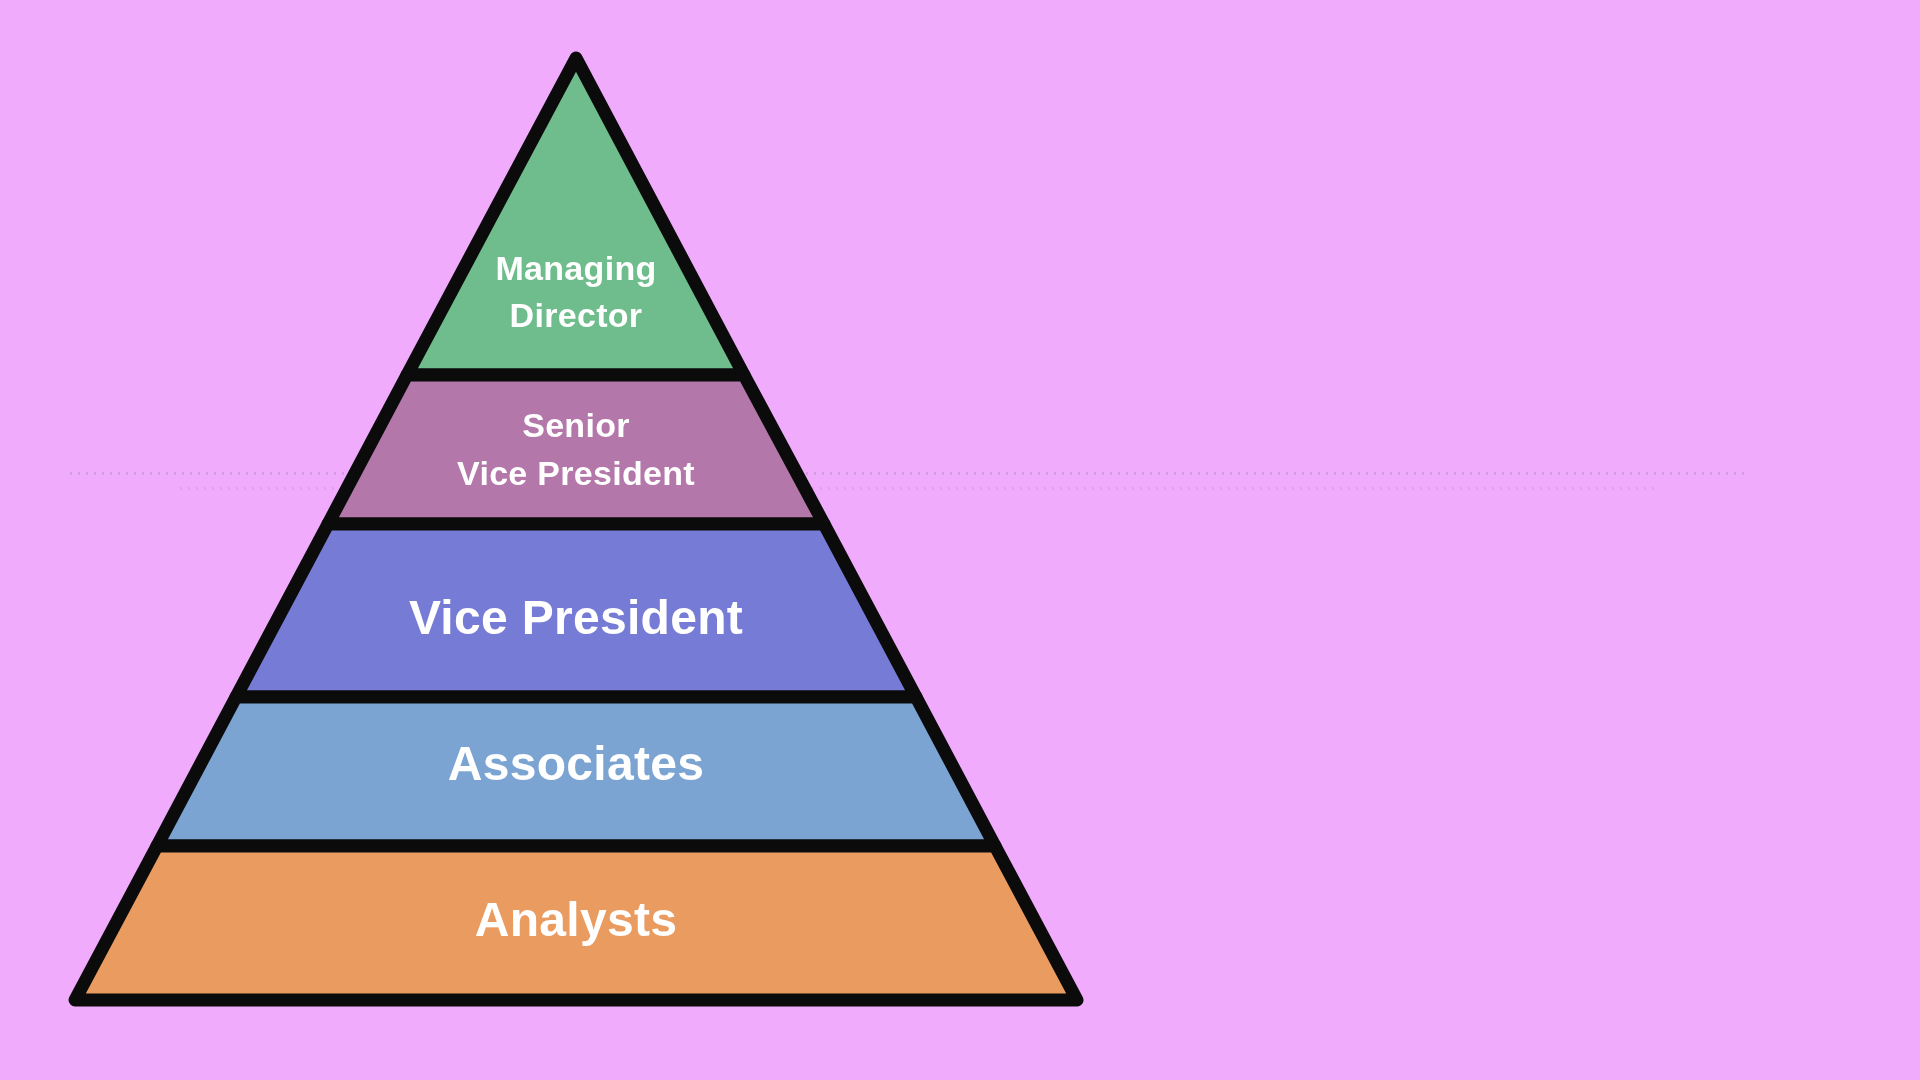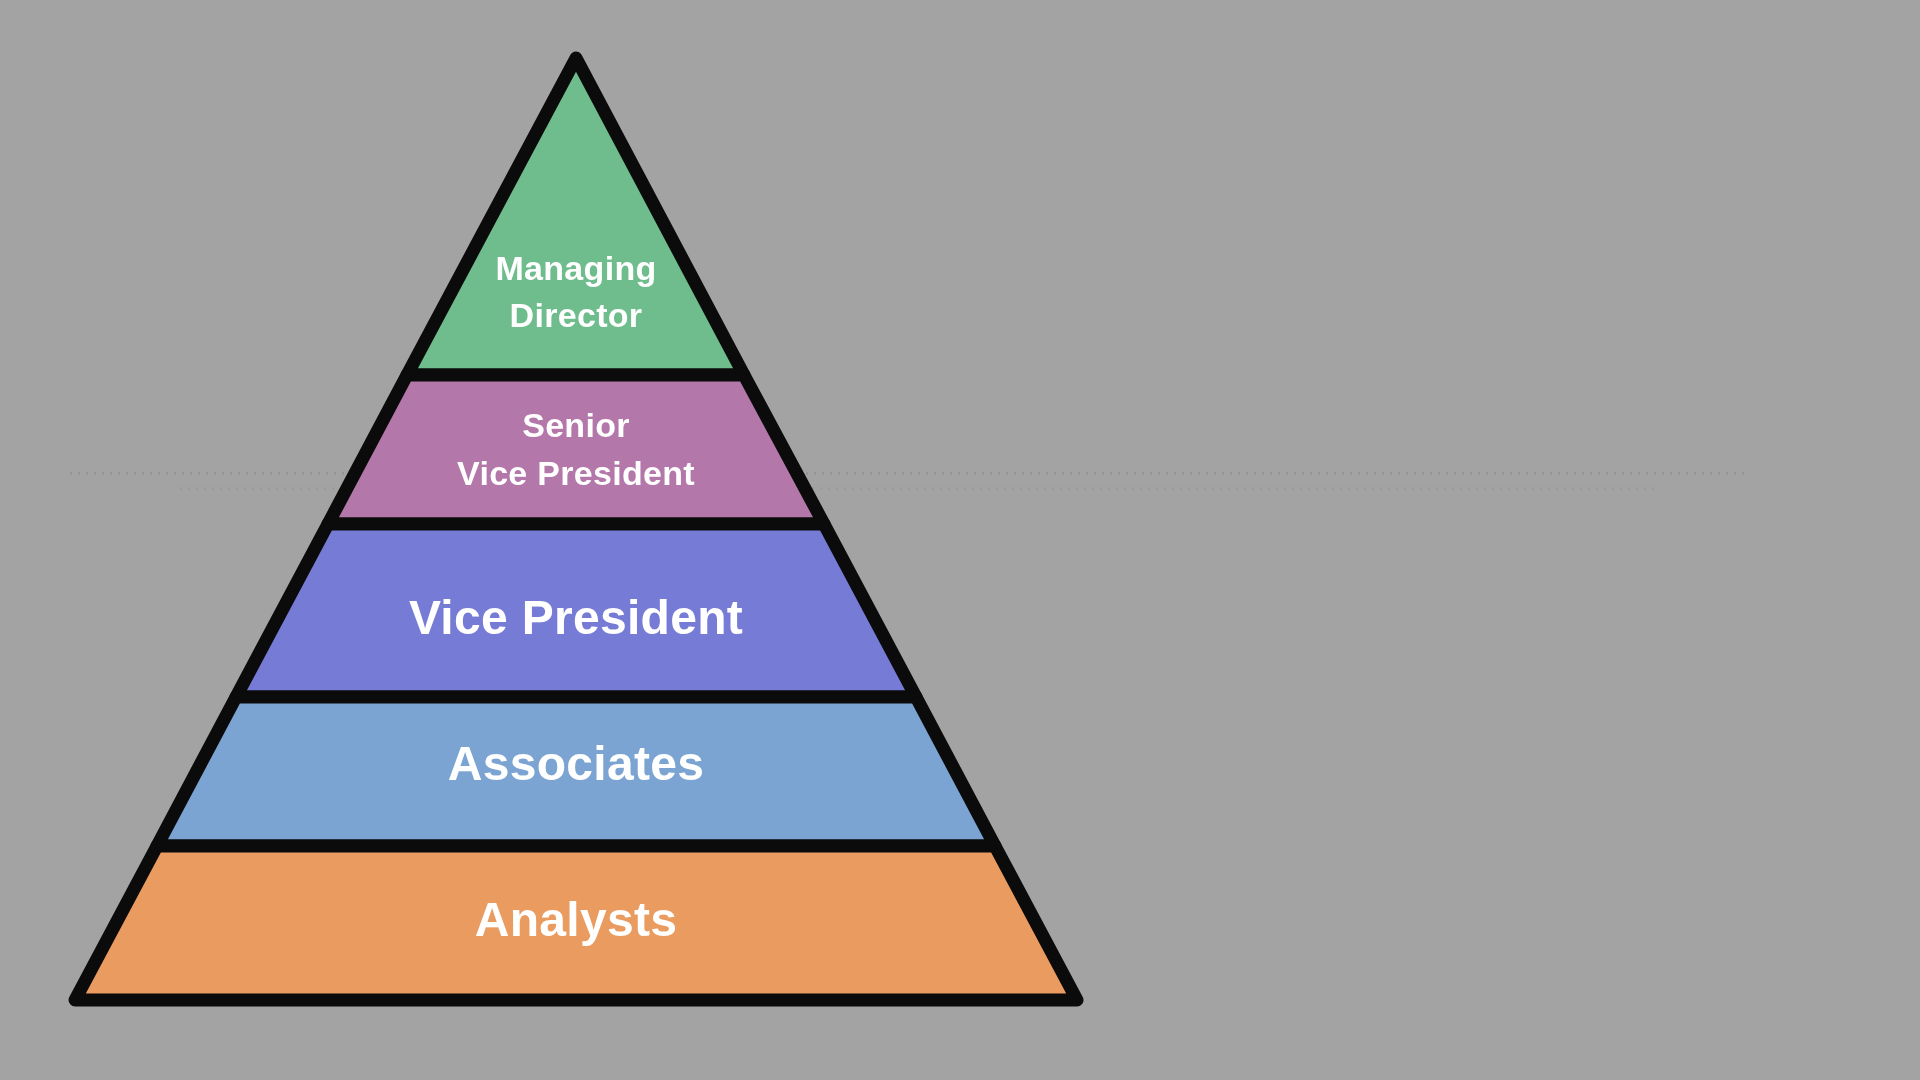--- a/index.html
+++ b/index.html
@@ -7,21 +7,21 @@
     padding: 0;
     width: 1920px;
     height: 1080px;
     overflow: hidden;
     font-family: "Liberation Sans", sans-serif;
   }
   .canvas {
     position: relative;
     width: 1920px;
     height: 1080px;
-    background: #a3a3a3;
+    background: #f0abfc;
   }
   .pyramid-svg {
     position: absolute;
     left: 0;
     top: 0;
   }
   .band {
     stroke-width: 13;
     stroke-linejoin: round;
   }

